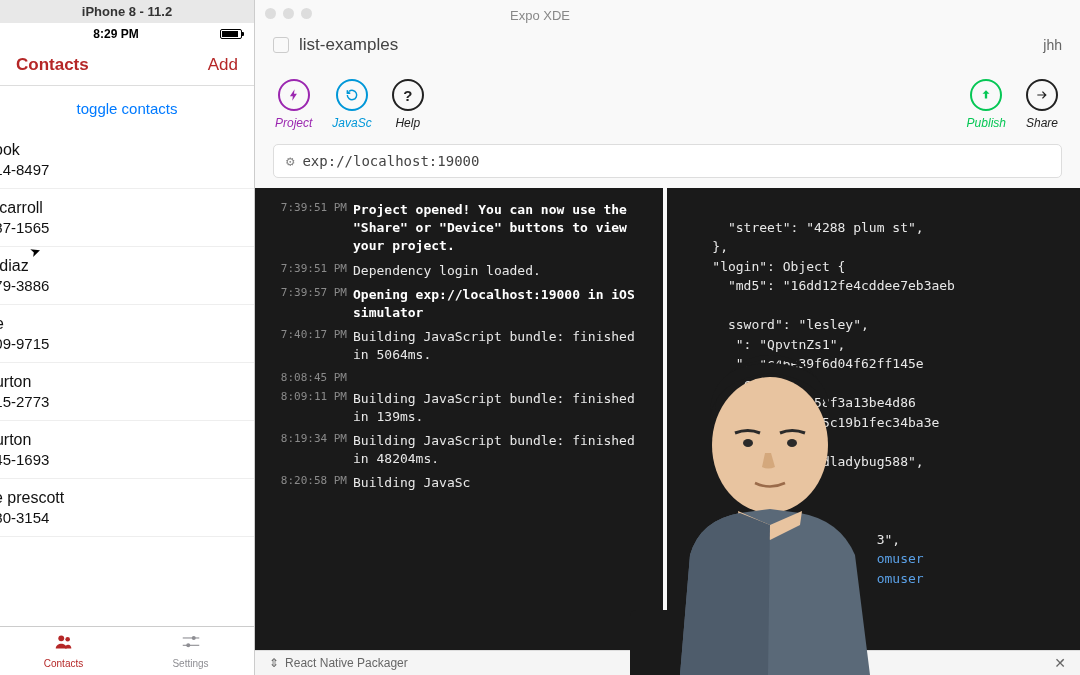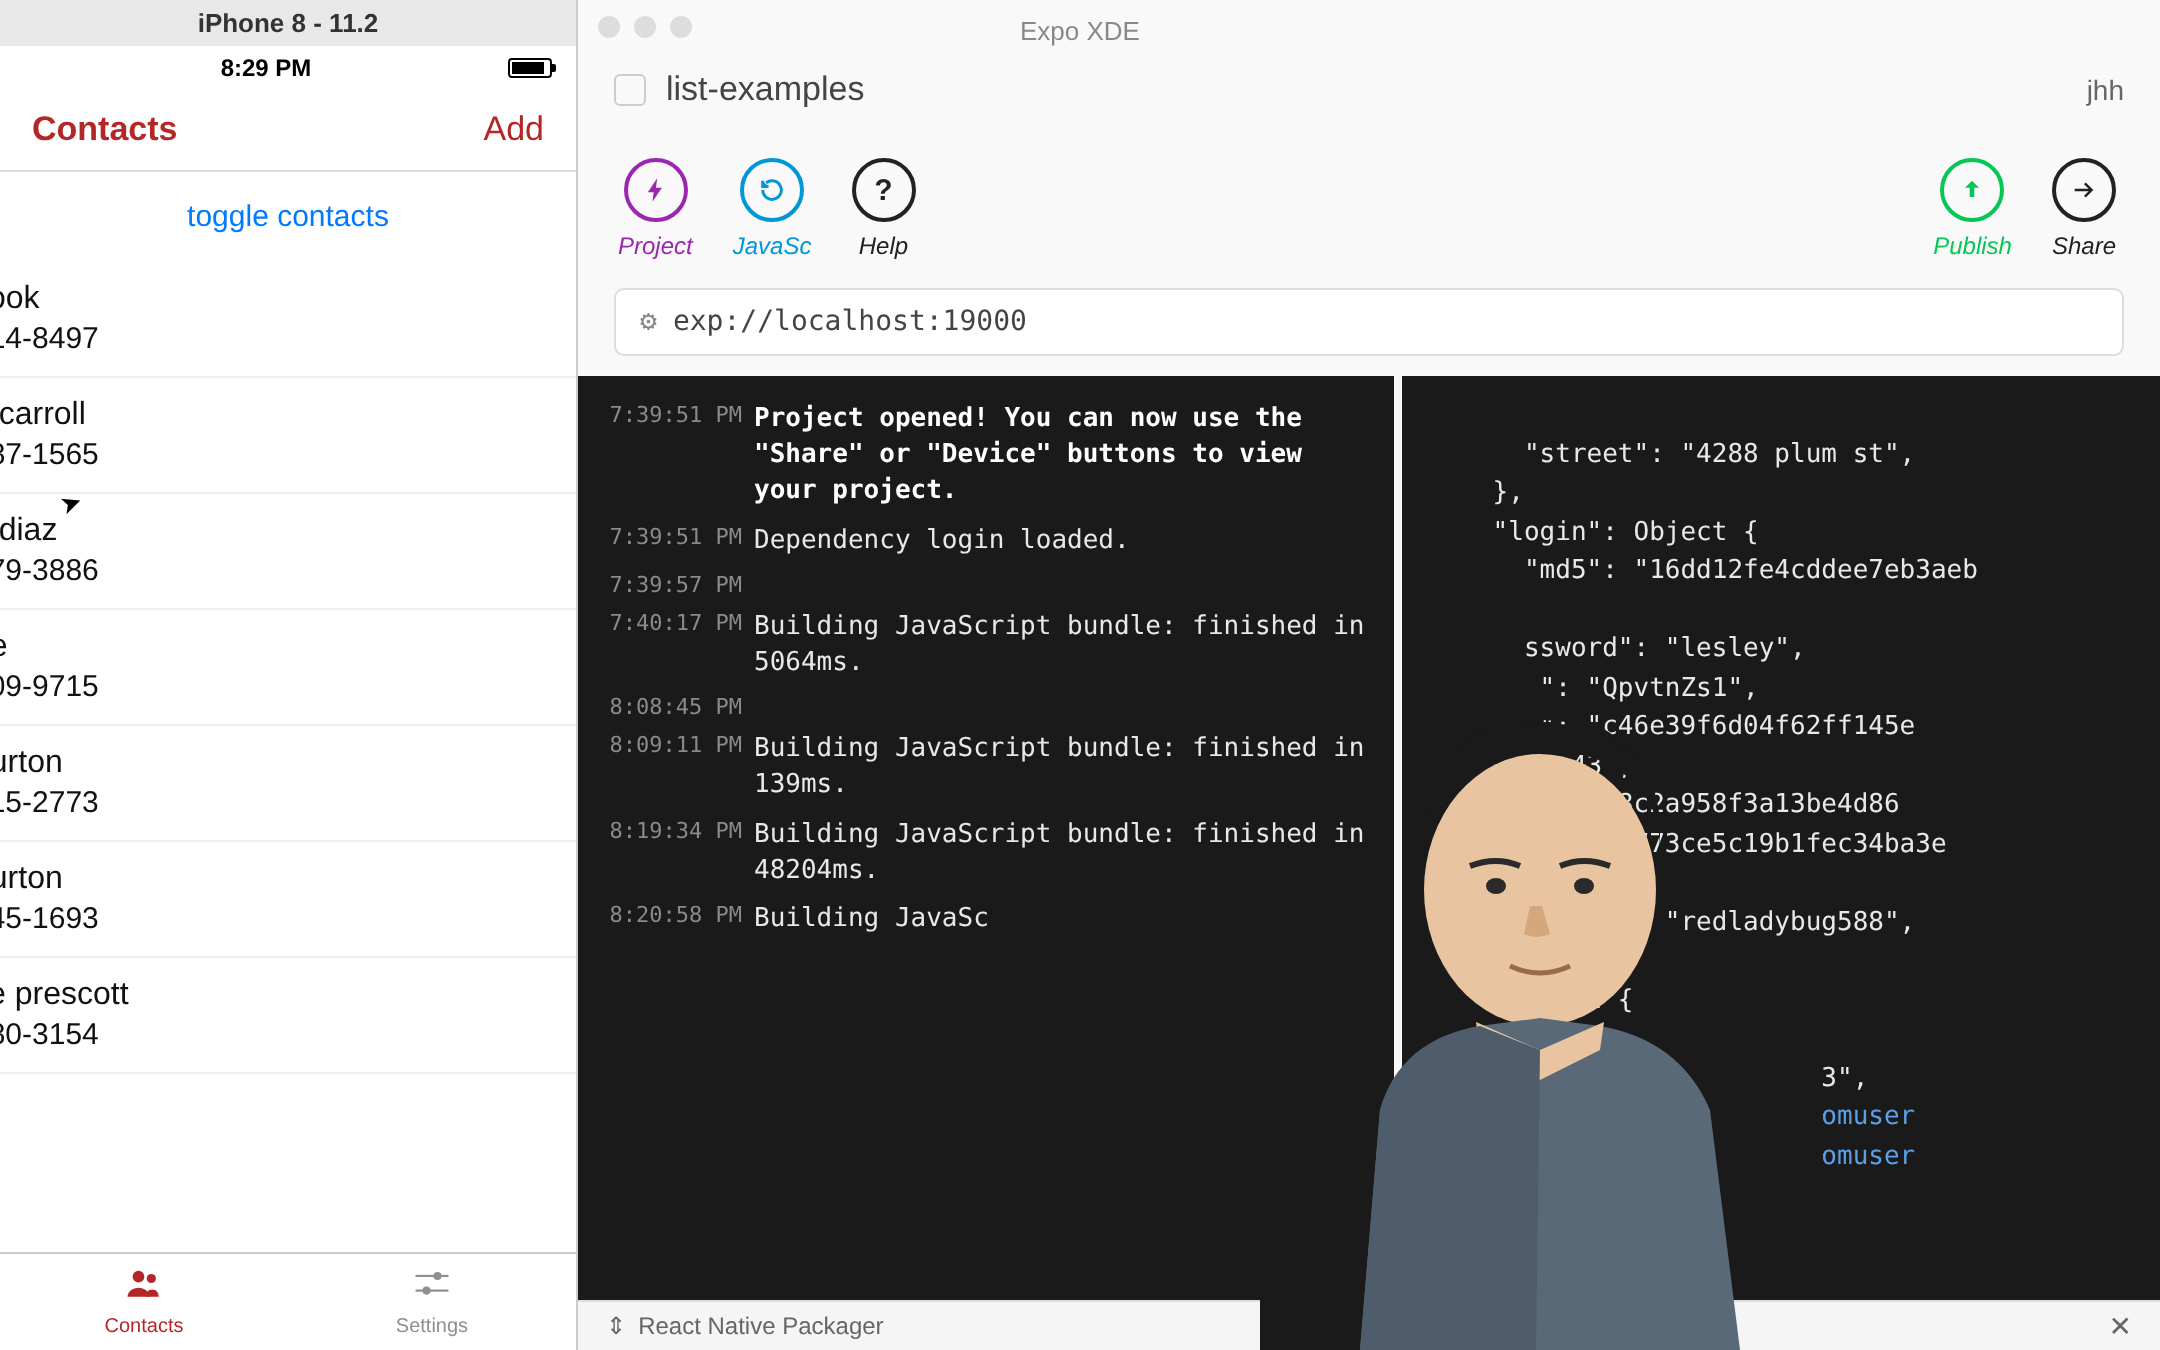--- a/index.html
+++ b/index.html
@@ -1,21 +1,21 @@
 <!DOCTYPE html>
 <html><head>
   <meta charset="utf-8">
   <style>
     * { margin: 0; padding: 0; box-sizing: border-box; }
     body { font-family: -apple-system, BlinkMacSystemFont, "Segoe UI", sans-serif; width: 1080px; height: 675px; overflow: hidden; background: #f5f5f5; position: relative; }
     
     .main-container { display: flex; width: 100%; height: 100%; }
     
     
-    .simulator { width: 289px; height: 100%; background: #fff; display: flex; flex-direction: column; border-right: 1px solid #ccc; }
+    .simulator { width: 255px; height: 100%; background: #fff; display: flex; flex-direction: column; border-right: 1px solid #ccc; }
     .sim-header { background: #e8e8e8; text-align: center; padding: 4px 0; font-size: 13px; font-weight: 600; color: #333; }
     .status-bar { display: flex; justify-content: space-between; align-items: center; padding: 4px 12px; font-size: 12px; font-weight: 600; }
     .status-center { font-weight: 600; }
     .status-right { display: flex; align-items: center; gap: 4px; }
     .battery { width: 22px; height: 10px; border: 1px solid #000; border-radius: 2px; position: relative; }
     .battery::after { content: ''; position: absolute; top: 2px; right: -3px; width: 2px; height: 4px; background: #000; border-radius: 0 1px 1px 0; }
     .battery-fill { position: absolute; top: 1px; left: 1px; width: 80%; height: 6px; background: #000; }
     
     .nav-header { display: flex; justify-content: space-between; align-items: center; padding: 10px 16px; border-bottom: 1px solid #ddd; }
     .nav-title { font-size: 17px; font-weight: 600; color: #b52727; }
@@ -60,21 +60,21 @@
     .tb-publish .tool-circle { border-color: #06c755; color: #06c755; }
     .tb-publish .tool-label { color: #06c755; }
     .tb-share .tool-circle { border-color: #222; color: #222; }
     .tb-share .tool-label { color: #222; }
     
     .url-bar { margin: 0 18px 10px; padding: 8px 12px; border: 1px solid #ddd; border-radius: 5px; background: #fff; font-size: 14px; font-family: ui-monospace, Menlo, monospace; color: #444; display: flex; align-items: center; gap: 8px; }
     .gear-icon { font-size: 14px; color: #888; }
     
     .console-split { display: flex; flex: 1; overflow: hidden; gap: 4px; padding: 0 0 0 0; }
     .console-left, .console-right { background: #1a1a1a; color: #e8e8e8; font-family: ui-monospace, Menlo, monospace; font-size: 13px; overflow: hidden; }
-    .console-left { flex: 0 0 408px; padding: 10px 0; }
+    .console-left { flex: 0 0 408px; padding: 10px 10px; }
     .console-right { flex: 1; padding: 10px 14px; }
     .log-line { display: flex; padding: 3px 10px; }
     .log-time { flex: 0 0 78px; color: #8a8a8a; font-size: 11px; text-align: right; padding-right: 6px; }
     .log-msg { flex: 1; line-height: 1.4; white-space: pre-wrap; }
     .log-msg.bold { font-weight: bold; color: #fff; }
     
     .footer { display: flex; justify-content: space-between; align-items: center; padding: 4px 14px; background: #f5f5f5; border-top: 1px solid #ddd; font-size: 12px; color: #666; }
     .footer-left { display: flex; align-items: center; gap: 6px; }
     .close-x { font-size: 14px; cursor: pointer; }
     
@@ -237,20 +237,21 @@
         <div class="log-line">
             <span class="log-time">7:39:51 PM</span>
             <span class="log-msg bold">Project opened! You can now use the "Share" or "Device" buttons to view your project.</span>
           </div>
         <div class="log-line">
             <span class="log-time">7:39:51 PM</span>
             <span class="log-msg">Dependency login loaded.</span>
           </div>
         <div class="log-line">
             <span class="log-time">7:39:57 PM</span>
+            <span class="log-msg bold">Opening exp://localhost:19000 in iOS simulator</span>
           </div>
         <div class="log-line">
             <span class="log-time">7:40:17 PM</span>
             <span class="log-msg">Building JavaScript bundle: finished in 5064ms.</span>
           </div>
         <div class="log-line">
             <span class="log-time">8:08:45 PM</span>
           </div>
         <div class="log-line">
             <span class="log-time">8:09:11 PM</span>

